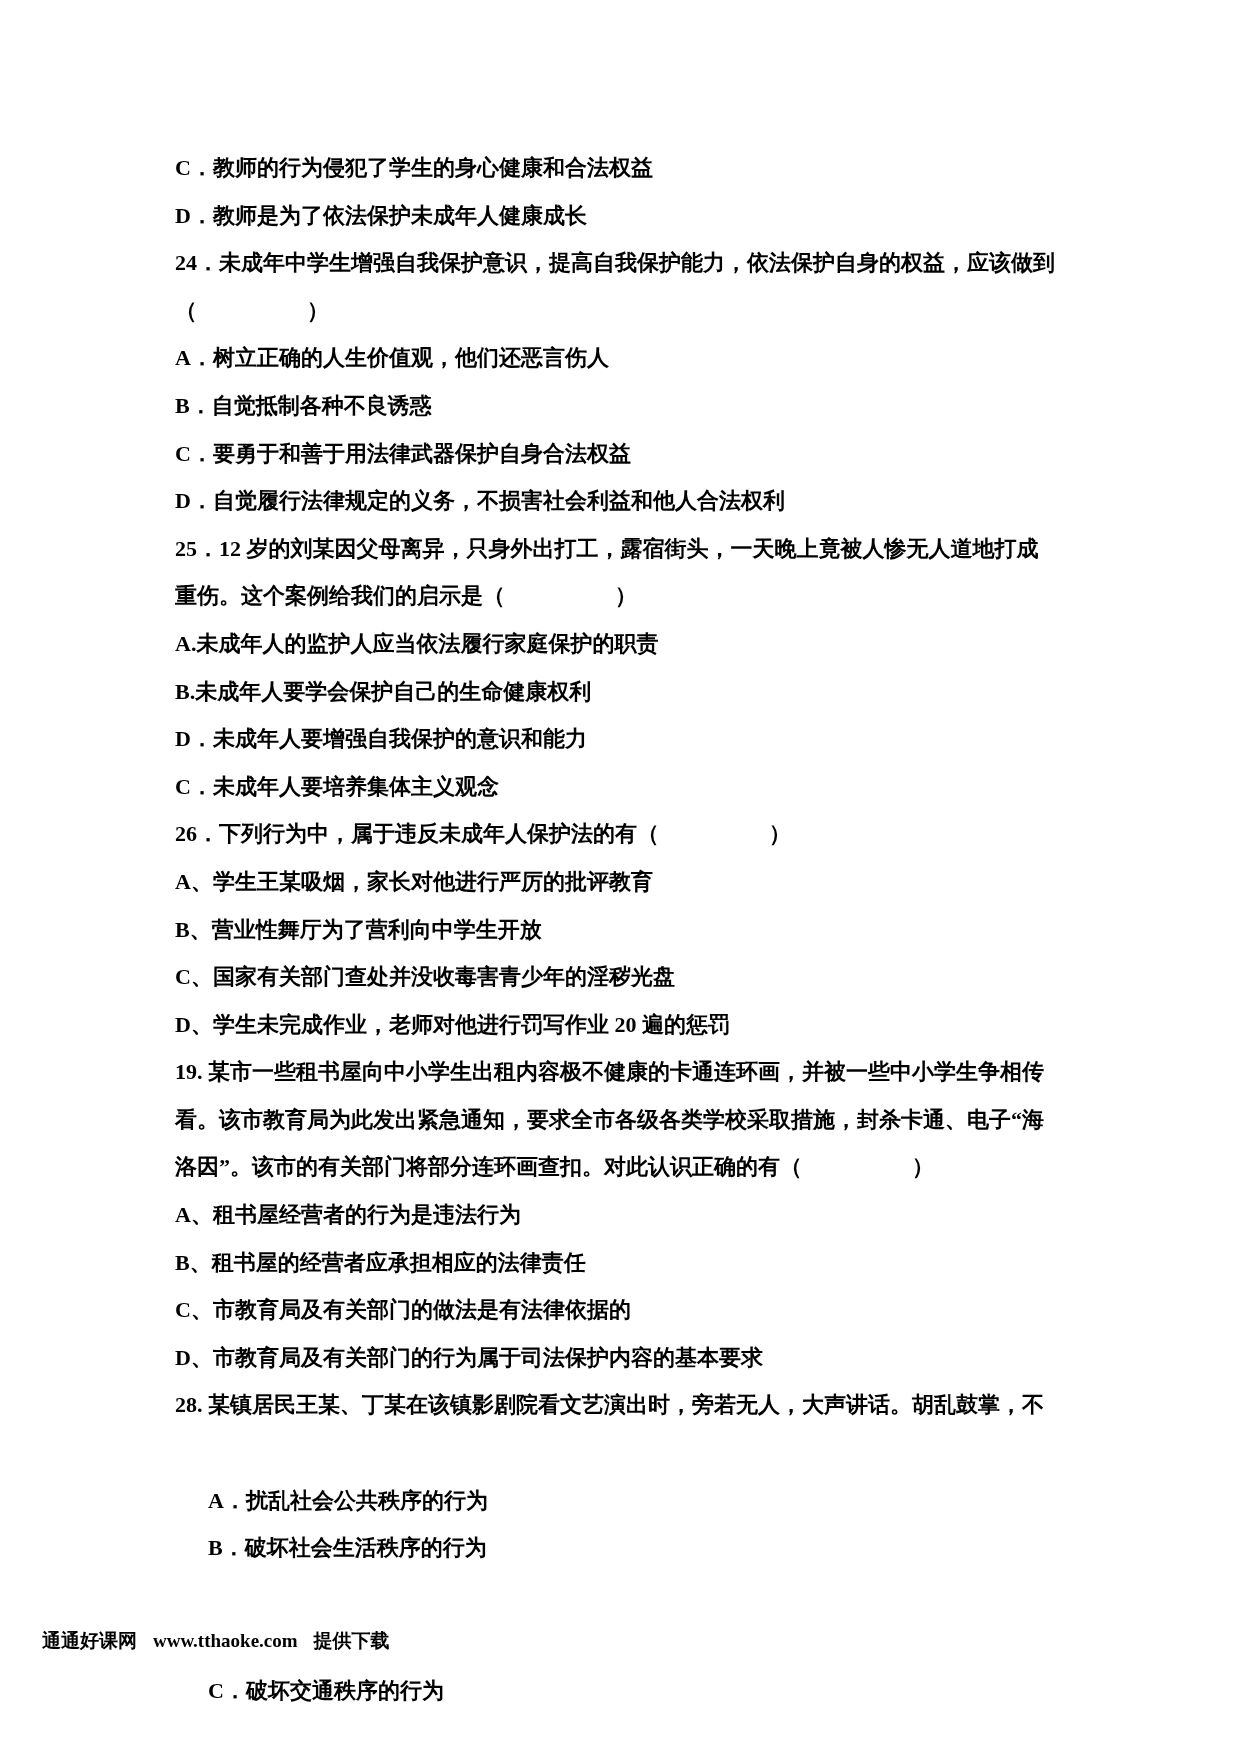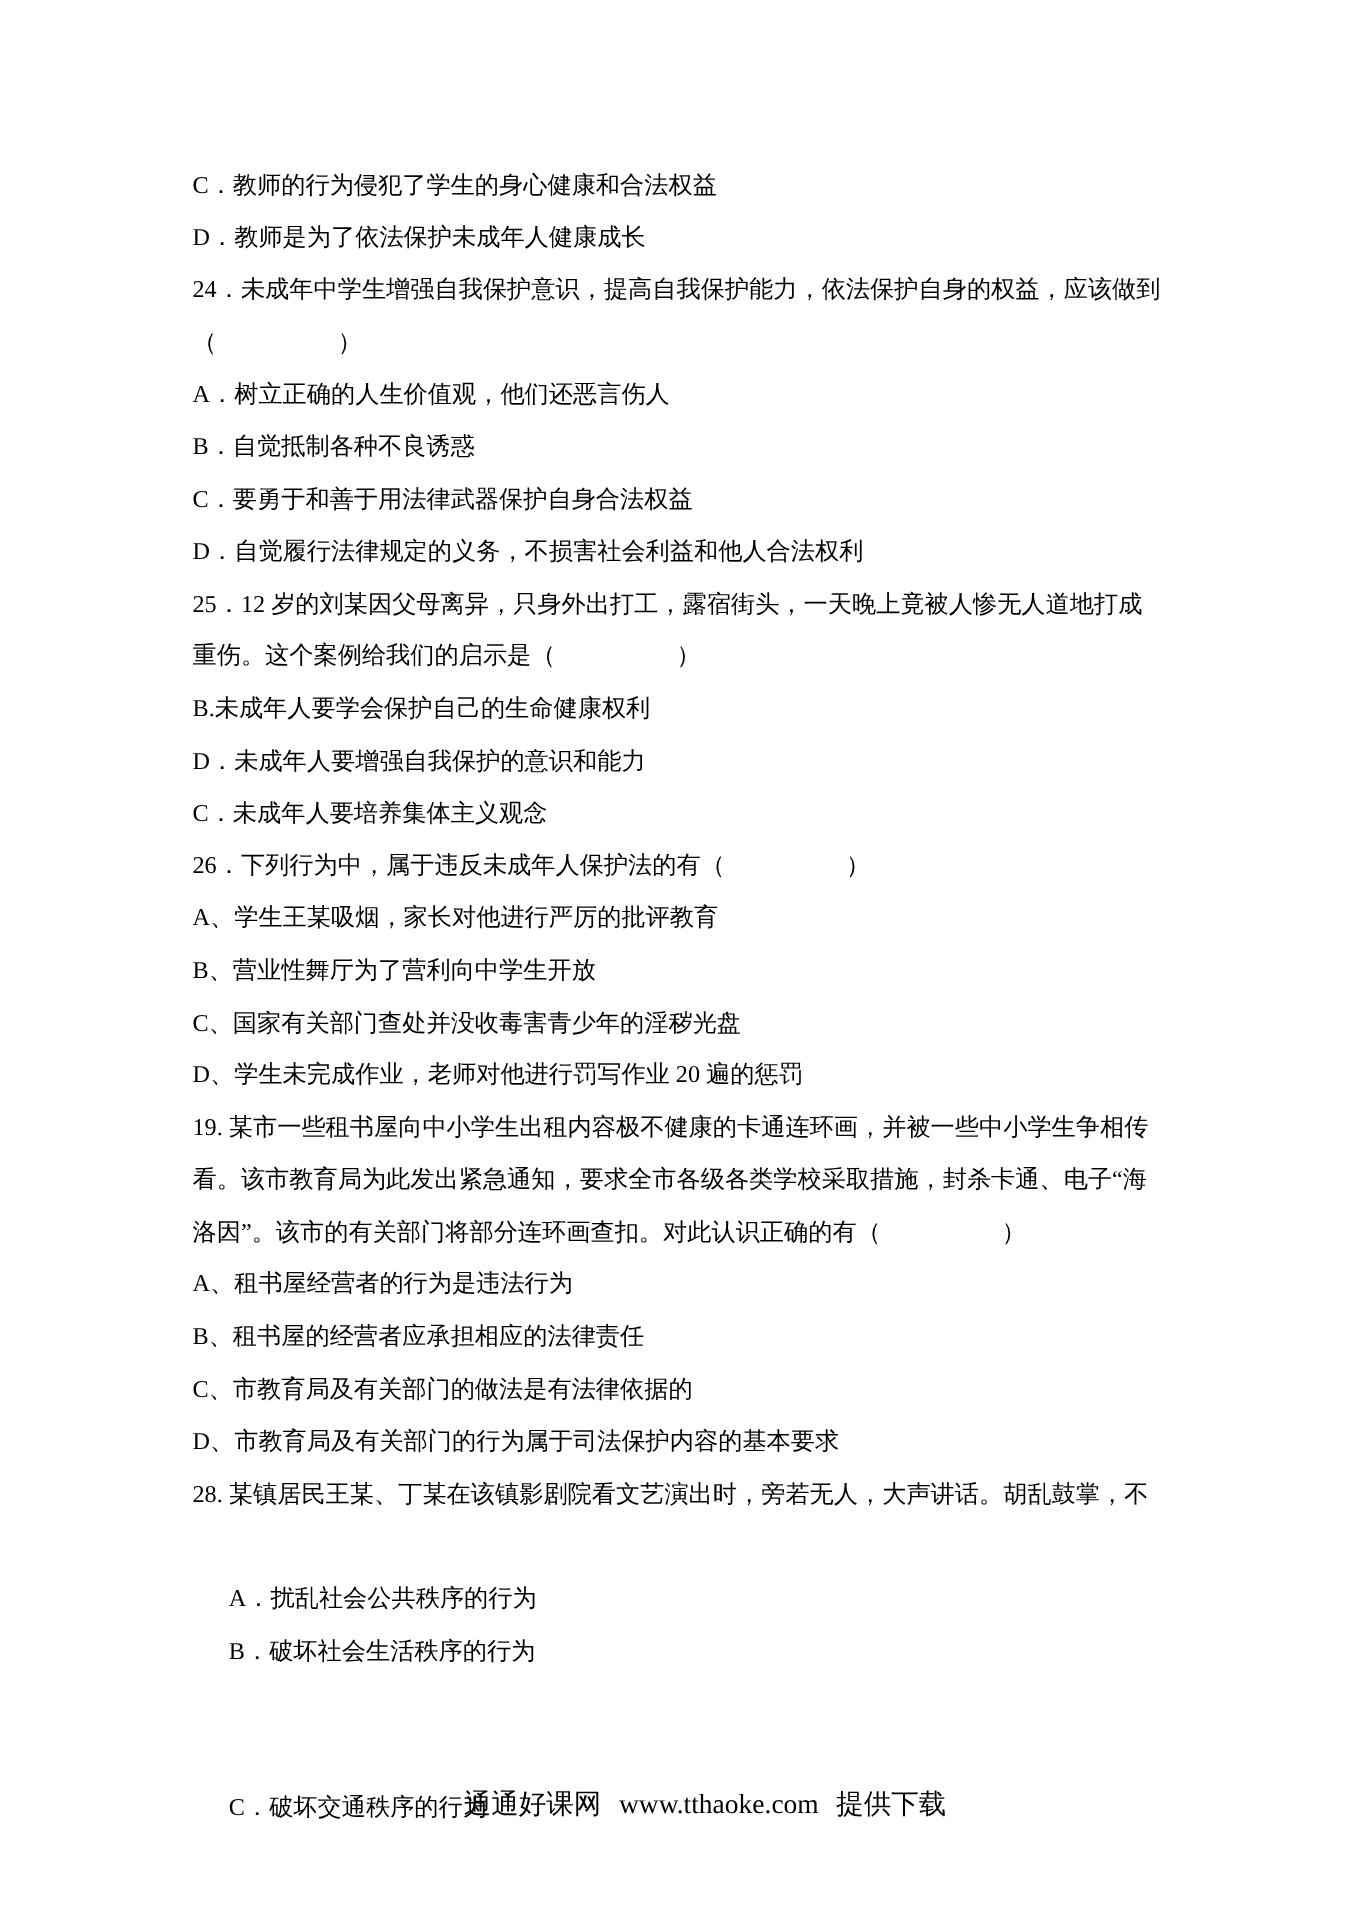--- a/index.html
+++ b/index.html
@@ -1,15 +1,15 @@
 <!DOCTYPE html>
 <html><head>
 <meta charset="utf-8">
 <style>
-  * { box-sizing: border-box; }
+  * { box-sizing: border-box; font-weight: bold; }
   html, body { margin: 0; padding: 0; }
   body {
     width: 1240px;
     height: 1754px;
     background: #ffffff;
     color: #000000;
     font-family: "Liberation Serif", "DejaVu Serif", serif;
   }
   .page {
     position: relative;
@@ -34,23 +34,23 @@
   .cols .col-a {
     display: inline-block;
     min-width: 408px;
   }
   .footer {
     position: absolute;
     left: 0;
     top: 1628px;
     width: 100%;
     display: flex;
-    justify-content: center;
+    justify-content: flex-start;
     gap: 16px;
-    font-size: 25px;
+    font-size: 19px;
     line-height: 26px;
     color: #000000;
     padding-left: 42px;
   }
 </style>
 </head>
 <body>
 
 <div class="page">
   <div class="content">
@@ -60,20 +60,21 @@
 
     <p class="line">24．未成年中学生增强自我保护意识，提高自我保护能力，依法保护自身的权益，应该做到</p>
     <p class="line">（　　　　　）</p>
     <p class="line">A．树立正确的人生价值观，他们还恶言伤人</p>
     <p class="line">B．自觉抵制各种不良诱惑</p>
     <p class="line">C．要勇于和善于用法律武器保护自身合法权益</p>
     <p class="line">D．自觉履行法律规定的义务，不损害社会利益和他人合法权利</p>
 
     <p class="line">25．12 岁的刘某因父母离异，只身外出打工，露宿街头，一天晚上竟被人惨无人道地打成</p>
     <p class="line">重伤。这个案例给我们的启示是（　　　　　）</p>
+    <p class="line">A.未成年人的监护人应当依法履行家庭保护的职责</p>
     <p class="line">B.未成年人要学会保护自己的生命健康权利</p>
     <p class="line">D．未成年人要增强自我保护的意识和能力</p>
     <p class="line">C．未成年人要培养集体主义观念</p>
 
     <p class="line">26．下列行为中，属于违反未成年人保护法的有（　　　　　）</p>
     <p class="line">A、学生王某吸烟，家长对他进行严厉的批评教育</p>
     <p class="line">B、营业性舞厅为了营利向中学生开放</p>
     <p class="line">C、国家有关部门查处并没收毒害青少年的淫秽光盘</p>
     <p class="line">D、学生未完成作业，老师对他进行罚写作业 20 遍的惩罚</p>
 

